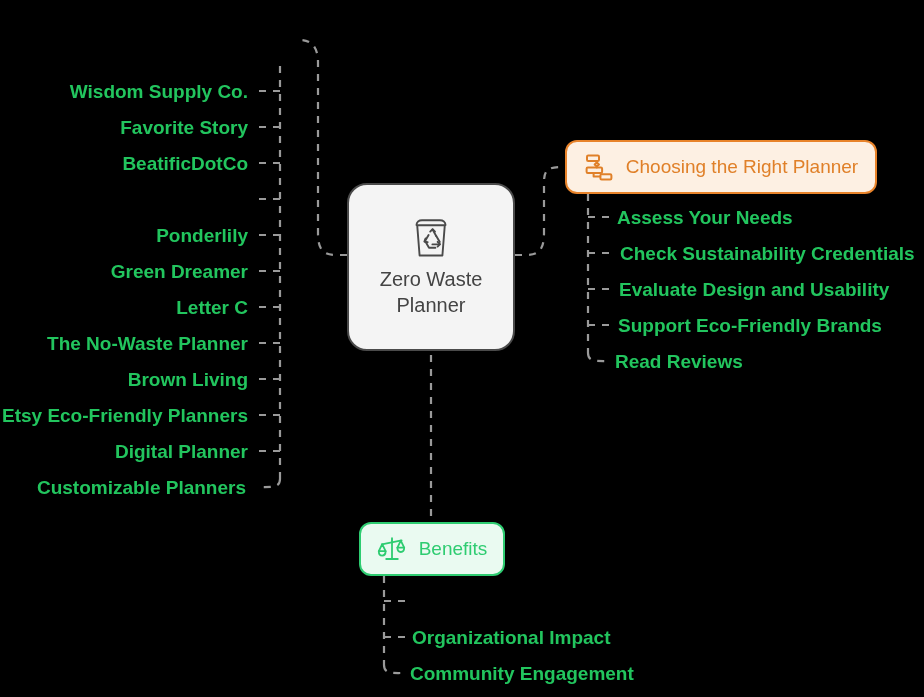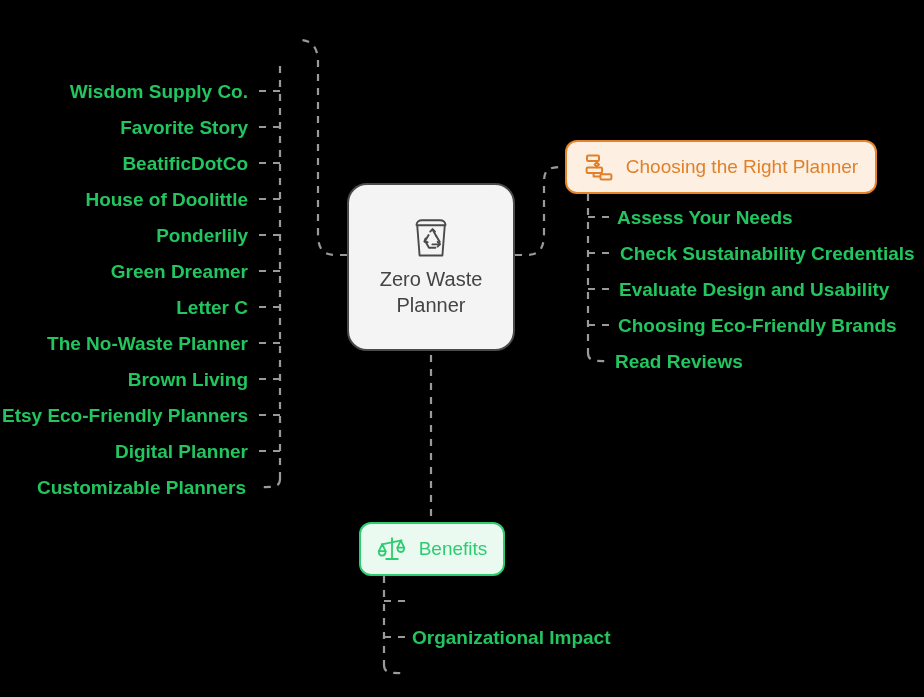--- a/index.html
+++ b/index.html
@@ -217,31 +217,31 @@
         <path d="M23.8 6.6 L20.4 13.6 L27.2 13.6 Z"></path>
         <path d="M20.4 13.6 C20.4 16.4 22 18 23.8 18 C25.6 18 27.2 16.4 27.2 13.6"></path>
       </svg>
     </span>
     <span class="node-label">Benefits</span>
   </div>
 
   <div class="leaf leaf-left" style="right:676px; top:81px;">Wisdom Supply Co.</div>
   <div class="leaf leaf-left" style="right:676px; top:117px;">Favorite Story</div>
   <div class="leaf leaf-left" style="right:676px; top:153px;">BeatificDotCo</div>
-  <div class="leaf leaf-left" style="right:676px; top:189px;">House of Doolittle</div>
   <div class="leaf leaf-left" style="right:676px; top:225px;">Ponderlily</div>
   <div class="leaf leaf-left" style="right:676px; top:261px;">Green Dreamer</div>
   <div class="leaf leaf-left" style="right:676px; top:297px;">Letter C</div>
   <div class="leaf leaf-left" style="right:676px; top:333px;">The No-Waste Planner</div>
   <div class="leaf leaf-left" style="right:676px; top:369px;">Brown Living</div>
   <div class="leaf leaf-left" style="right:676px; top:441px;">Digital Planner</div>
   <div class="leaf leaf-left" style="right:676px; top:405px;">Etsy Eco-Friendly Planners</div>
   <div class="leaf leaf-left" style="right:678px; top:477px;">Customizable Planners</div>
 
   <div class="leaf leaf-right" style="left:617px; top:207px;">Assess Your Needs</div>
   <div class="leaf leaf-right" style="left:620px; top:243px;">Check Sustainability Credentials</div>
   <div class="leaf leaf-right" style="left:619px; top:279px;">Evaluate Design and Usability</div>
-  <div class="leaf leaf-right" style="left:618px; top:315px;">Choosing Eco-Friendly Brands</div>
+  <div class="leaf leaf-right" style="left:618px; top:315px;">Support Eco-Friendly Brands</div>
   <div class="leaf leaf-right" style="left:615px; top:351px;">Read Reviews</div>
 
   <div class="leaf leaf-right" style="left:412px; top:627px;">Organizational Impact</div>
+  <div class="leaf leaf-right" style="left:410px; top:663px;">Community Engagement</div>
 
 </div>
 
 </body></html>

